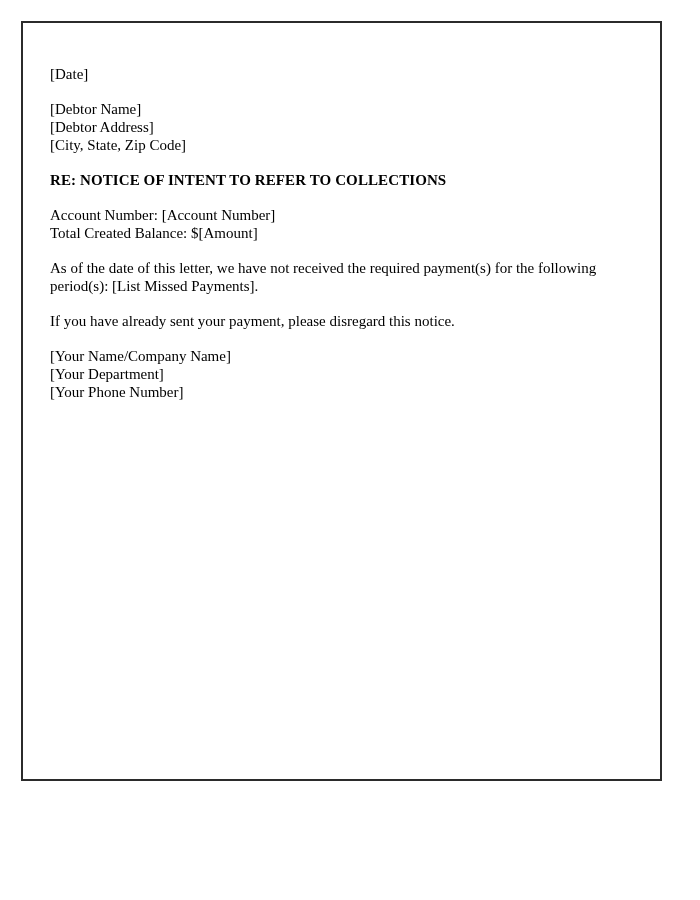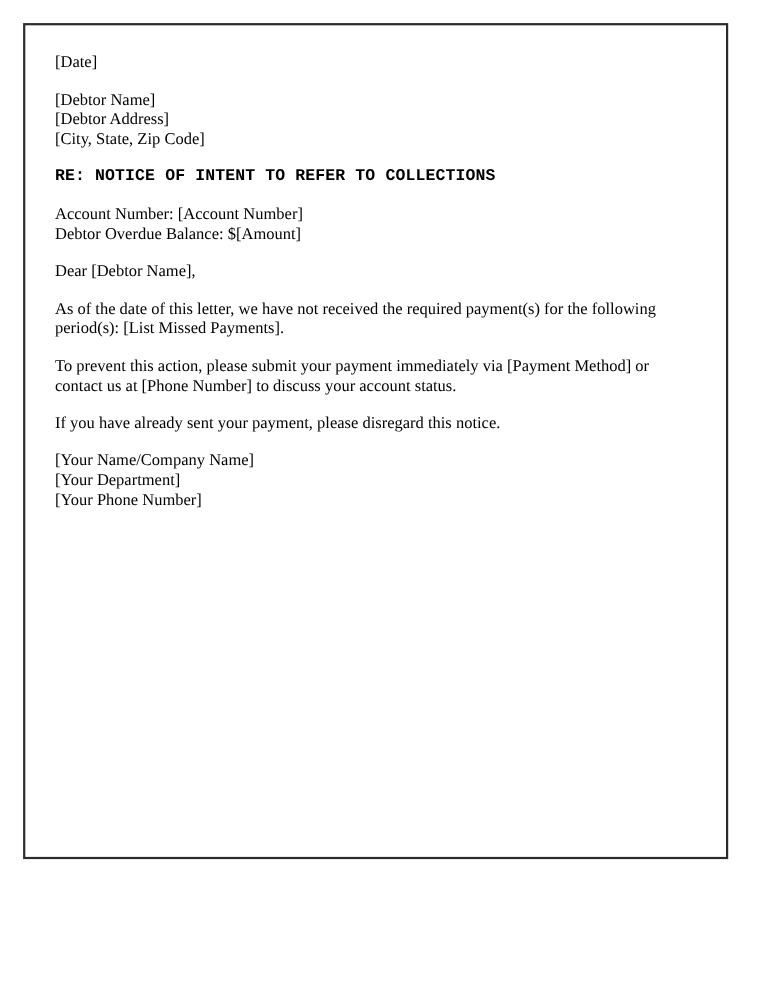--- a/index.html
+++ b/index.html
@@ -22,52 +22,48 @@
     height: 760px;
     box-sizing: border-box;
     border: 2px solid #2b2b2b;
     background: #ffffff;
     padding: 25px 18px 0 27px;
   }
   .letter-block {
     font-size: 15px;
     line-height: 18px;
     white-space: pre-line;
-    margin: 0 0 16px 0;
+    margin: 17px 0 16px 0;
   }
   .letter-subject {
     font-weight: 700;
     letter-spacing: 0.1px;
-    font-family: Liberation Mono, monospace;
   }
 </style>
 </head>
 <body>
 
 <div class="page-frame">
   <div class="letter-block">[Date]</div>
 
   <div class="letter-block">[Debtor Name]
 [Debtor Address]
 [City, State, Zip Code]</div>
 
   <div class="letter-block letter-subject">RE: NOTICE OF INTENT TO REFER TO COLLECTIONS</div>
 
   <div class="letter-block">Account Number: [Account Number]
-Debtor Overdue Balance: $[Amount]</div>
+Total Created Balance: $[Amount]</div>
 
-  <div class="letter-block">Dear [Debtor Name],</div>
 
 
   <div class="letter-block">As of the date of this letter, we have not received the required payment(s) for the following
 period(s): [List Missed Payments].</div>
 
 
-  <div class="letter-block">To prevent this action, please submit your payment immediately via [Payment Method] or
-contact us at [Phone Number] to discuss your account status.</div>
 
   <div class="letter-block">If you have already sent your payment, please disregard this notice.</div>
 
 
   <div class="letter-block">[Your Name/Company Name]
 [Your Department]
 [Your Phone Number]</div>
 </div>
 
 </body></html>

